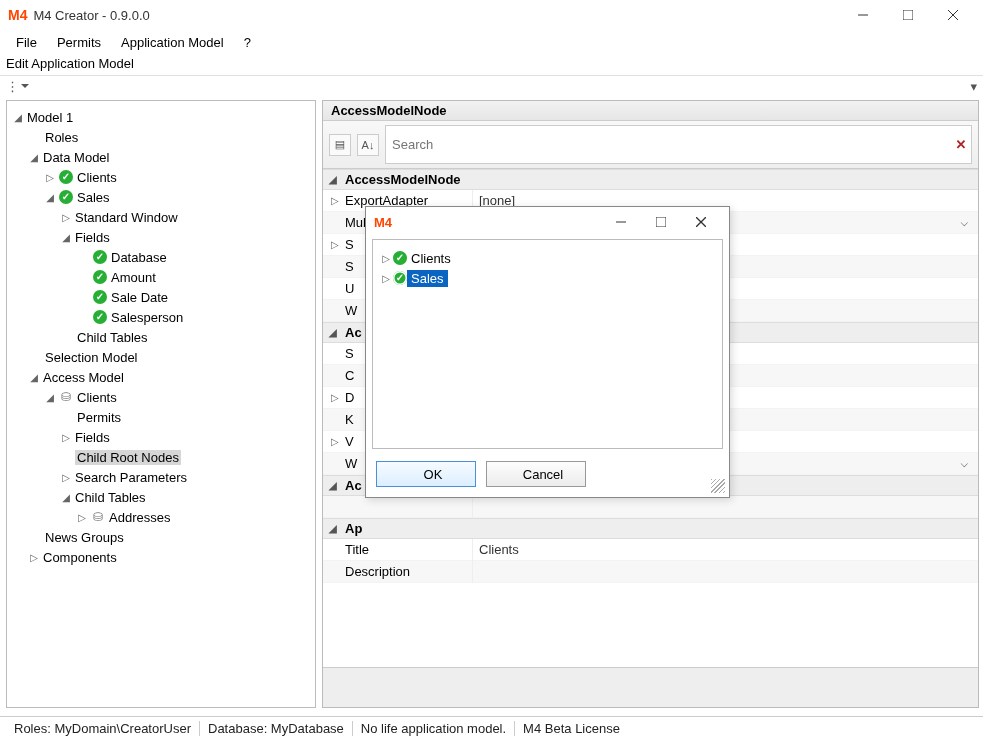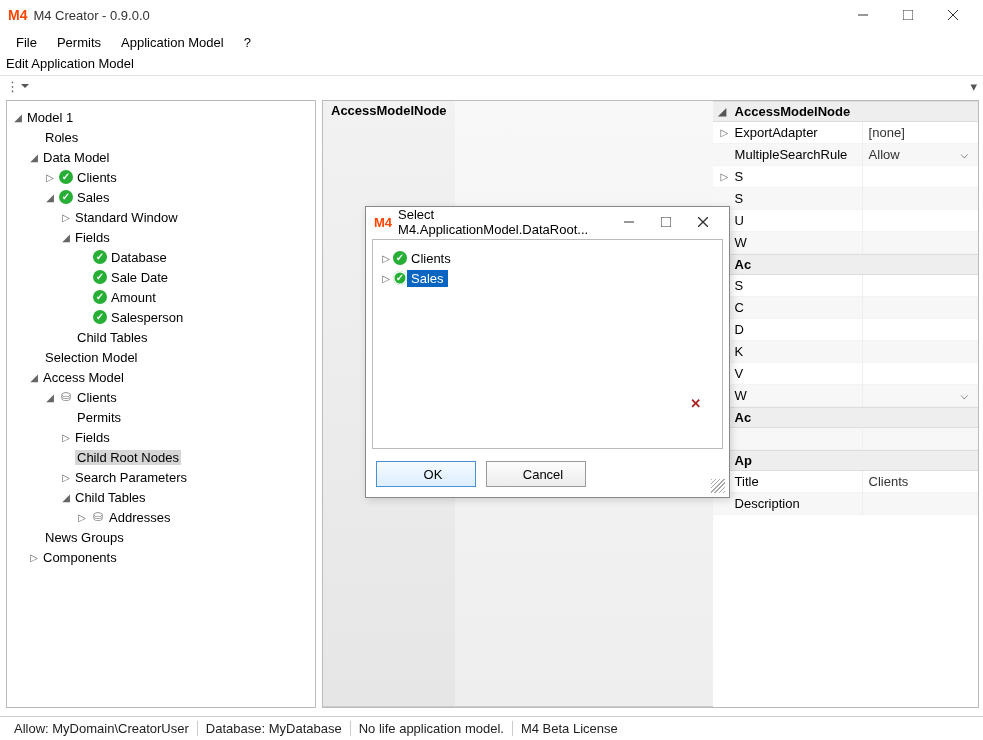--- a/index.html
+++ b/index.html
@@ -30,25 +30,25 @@
   .tree-row { display: flex; align-items: center; height: 20px; white-space: nowrap; }
   .tree-row .gap { display:inline-block; width:16px; }
   .tree-row .expander { width: 14px; text-align: center; color: #666; font-size: 10px; cursor: default; }
   .tree-row .icon { width: 18px; display: flex; align-items: center; justify-content: center; }
   .tree-row .label { padding: 0 2px; }
   .tree-row.selected .label { background: #d6d6d6; }
   .check-circle { width: 14px; height: 14px; border-radius: 50%; background: #27ae35; display: flex; align-items: center; justify-content: center; }
   .check-circle::after { content: "✓"; color: #fff; font-size: 10px; font-weight: bold; line-height: 1; }
   .db-icon { color: #777; font-size: 12px; }
 
-  .right-panel { flex: 1; border: 1px solid #bbb; display: flex; flex-direction: row; min-width: 0; }
+  .right-panel { flex: 1; border: 1px solid #bbb; display: flex; flex-direction: column; min-width: 0; }
   .prop-header { background: linear-gradient(#f2f2f2,#e6e6e6); border-bottom: 1px solid #ccc; padding: 2px 8px; font-weight: bold; }
   .prop-tools { background: linear-gradient(#f8f8f8,#eee); border-bottom: 1px solid #ccc; padding: 4px 6px; display: flex; align-items: center; gap: 6px; }
   .prop-tools .tool { width: 22px; height: 22px; border: 1px solid #ccc; background: #fafafa; display: flex; align-items: center; justify-content: center; font-size: 11px; color: #555; }
-  .prop-tools input { flex: 1; height: 20px; border: 1px solid #ccc; padding: 0 6px; outline: none; }
+  .prop-tools input { flex: 1; height: 39px; border: 1px solid #ccc; padding: 0 6px; outline: none; }
   .prop-tools .clear { width: 22px; height: 22px; display:flex; align-items:center; justify-content:center; color: #b02020; font-weight:bold; margin-left:-28px; z-index:1; }
 
   .prop-grid { flex: 1; overflow: auto; background: #fff; }
   .prop-cat { background: #eee; border-top: 1px solid #ddd; border-bottom: 1px solid #ddd; padding: 2px 6px; font-weight: bold; display: flex; align-items: center; gap: 4px; }
   .prop-cat .exp { width: 12px; color: #555; font-size: 10px; }
   .prop-row { display: flex; height: 22px; align-items: stretch; }
   .prop-row .key { width: 150px; padding: 2px 6px 2px 22px; border-right: 1px solid #eee; border-bottom: 1px solid #f3f3f3; display:flex; align-items:center; gap:4px;}
   .prop-row .key .exp { width:10px; color:#666; font-size:10px; margin-left:-14px; }
   .prop-row .val { flex: 1; padding: 10px 6px; border-bottom: 1px solid #f3f3f3; position: relative; color:#333; display:flex; align-items:center;}
   .prop-row .val select, .prop-row .val .combo { width: 100%; height: 100%; border: none; background: transparent; }
@@ -190,32 +190,32 @@
         </div>
       <div class="tree-row">
           <span class="gap"></span>
           <span class="gap"></span>
           <span class="gap"></span>
           <span class="gap"></span>
           <span class="gap"></span>
           <span class="icon">
             <span class="check-circle"></span>
           </span>
+          <span class="label">Amount</span>
+        </div>
+      <div class="tree-row">
+          <span class="gap"></span>
+          <span class="gap"></span>
+          <span class="gap"></span>
+          <span class="gap"></span>
+          <span class="gap"></span>
+          <span class="icon">
+            <span class="check-circle"></span>
+          </span>
           <span class="label">Sale Date</span>
-        </div>
-      <div class="tree-row">
-          <span class="gap"></span>
-          <span class="gap"></span>
-          <span class="gap"></span>
-          <span class="gap"></span>
-          <span class="gap"></span>
-          <span class="icon">
-            <span class="check-circle"></span>
-          </span>
-          <span class="label">Amount</span>
         </div>
       <div class="tree-row">
           <span class="gap"></span>
           <span class="gap"></span>
           <span class="gap"></span>
           <span class="gap"></span>
           <span class="gap"></span>
           <span class="icon">
             <span class="check-circle"></span>
           </span>
@@ -413,30 +413,29 @@
           <div class="val"></div>
         </div>
     </div>
     <div class="prop-desc"></div>
   </div>
 </div>
 
 <div class="sep"></div>
 
 <div class="statusbar">
-  <div class="cell">Allow: MyDomain\CreatorUser</div>
+  <div class="cell">Roles: MyDomain\CreatorUser</div>
   <div class="cell">Database: MyDatabase</div>
   <div class="cell">No life application model.</div>
   <div class="cell">M4 Beta License</div>
 </div>
 
 <div class="dialog">
   <div class="dtitle">
     <span class="logo">M4</span>
-    <span>Select M4.ApplicationModel.DataRoot...</span>
     <span class="spacer"></span>
     <div class="dwin">
         <svg width="10" height="10" viewBox="0 0 10 10">
           <line x1="0" y1="5" x2="10" y2="5" stroke="#333" stroke-width="1"></line>
         </svg>
       </div>
     <div class="dwin">
         <svg width="10" height="10" viewBox="0 0 10 10">
           <rect x="0" y="0" width="10" height="10" fill="none" stroke="#333" stroke-width="1"></rect>
         </svg>

